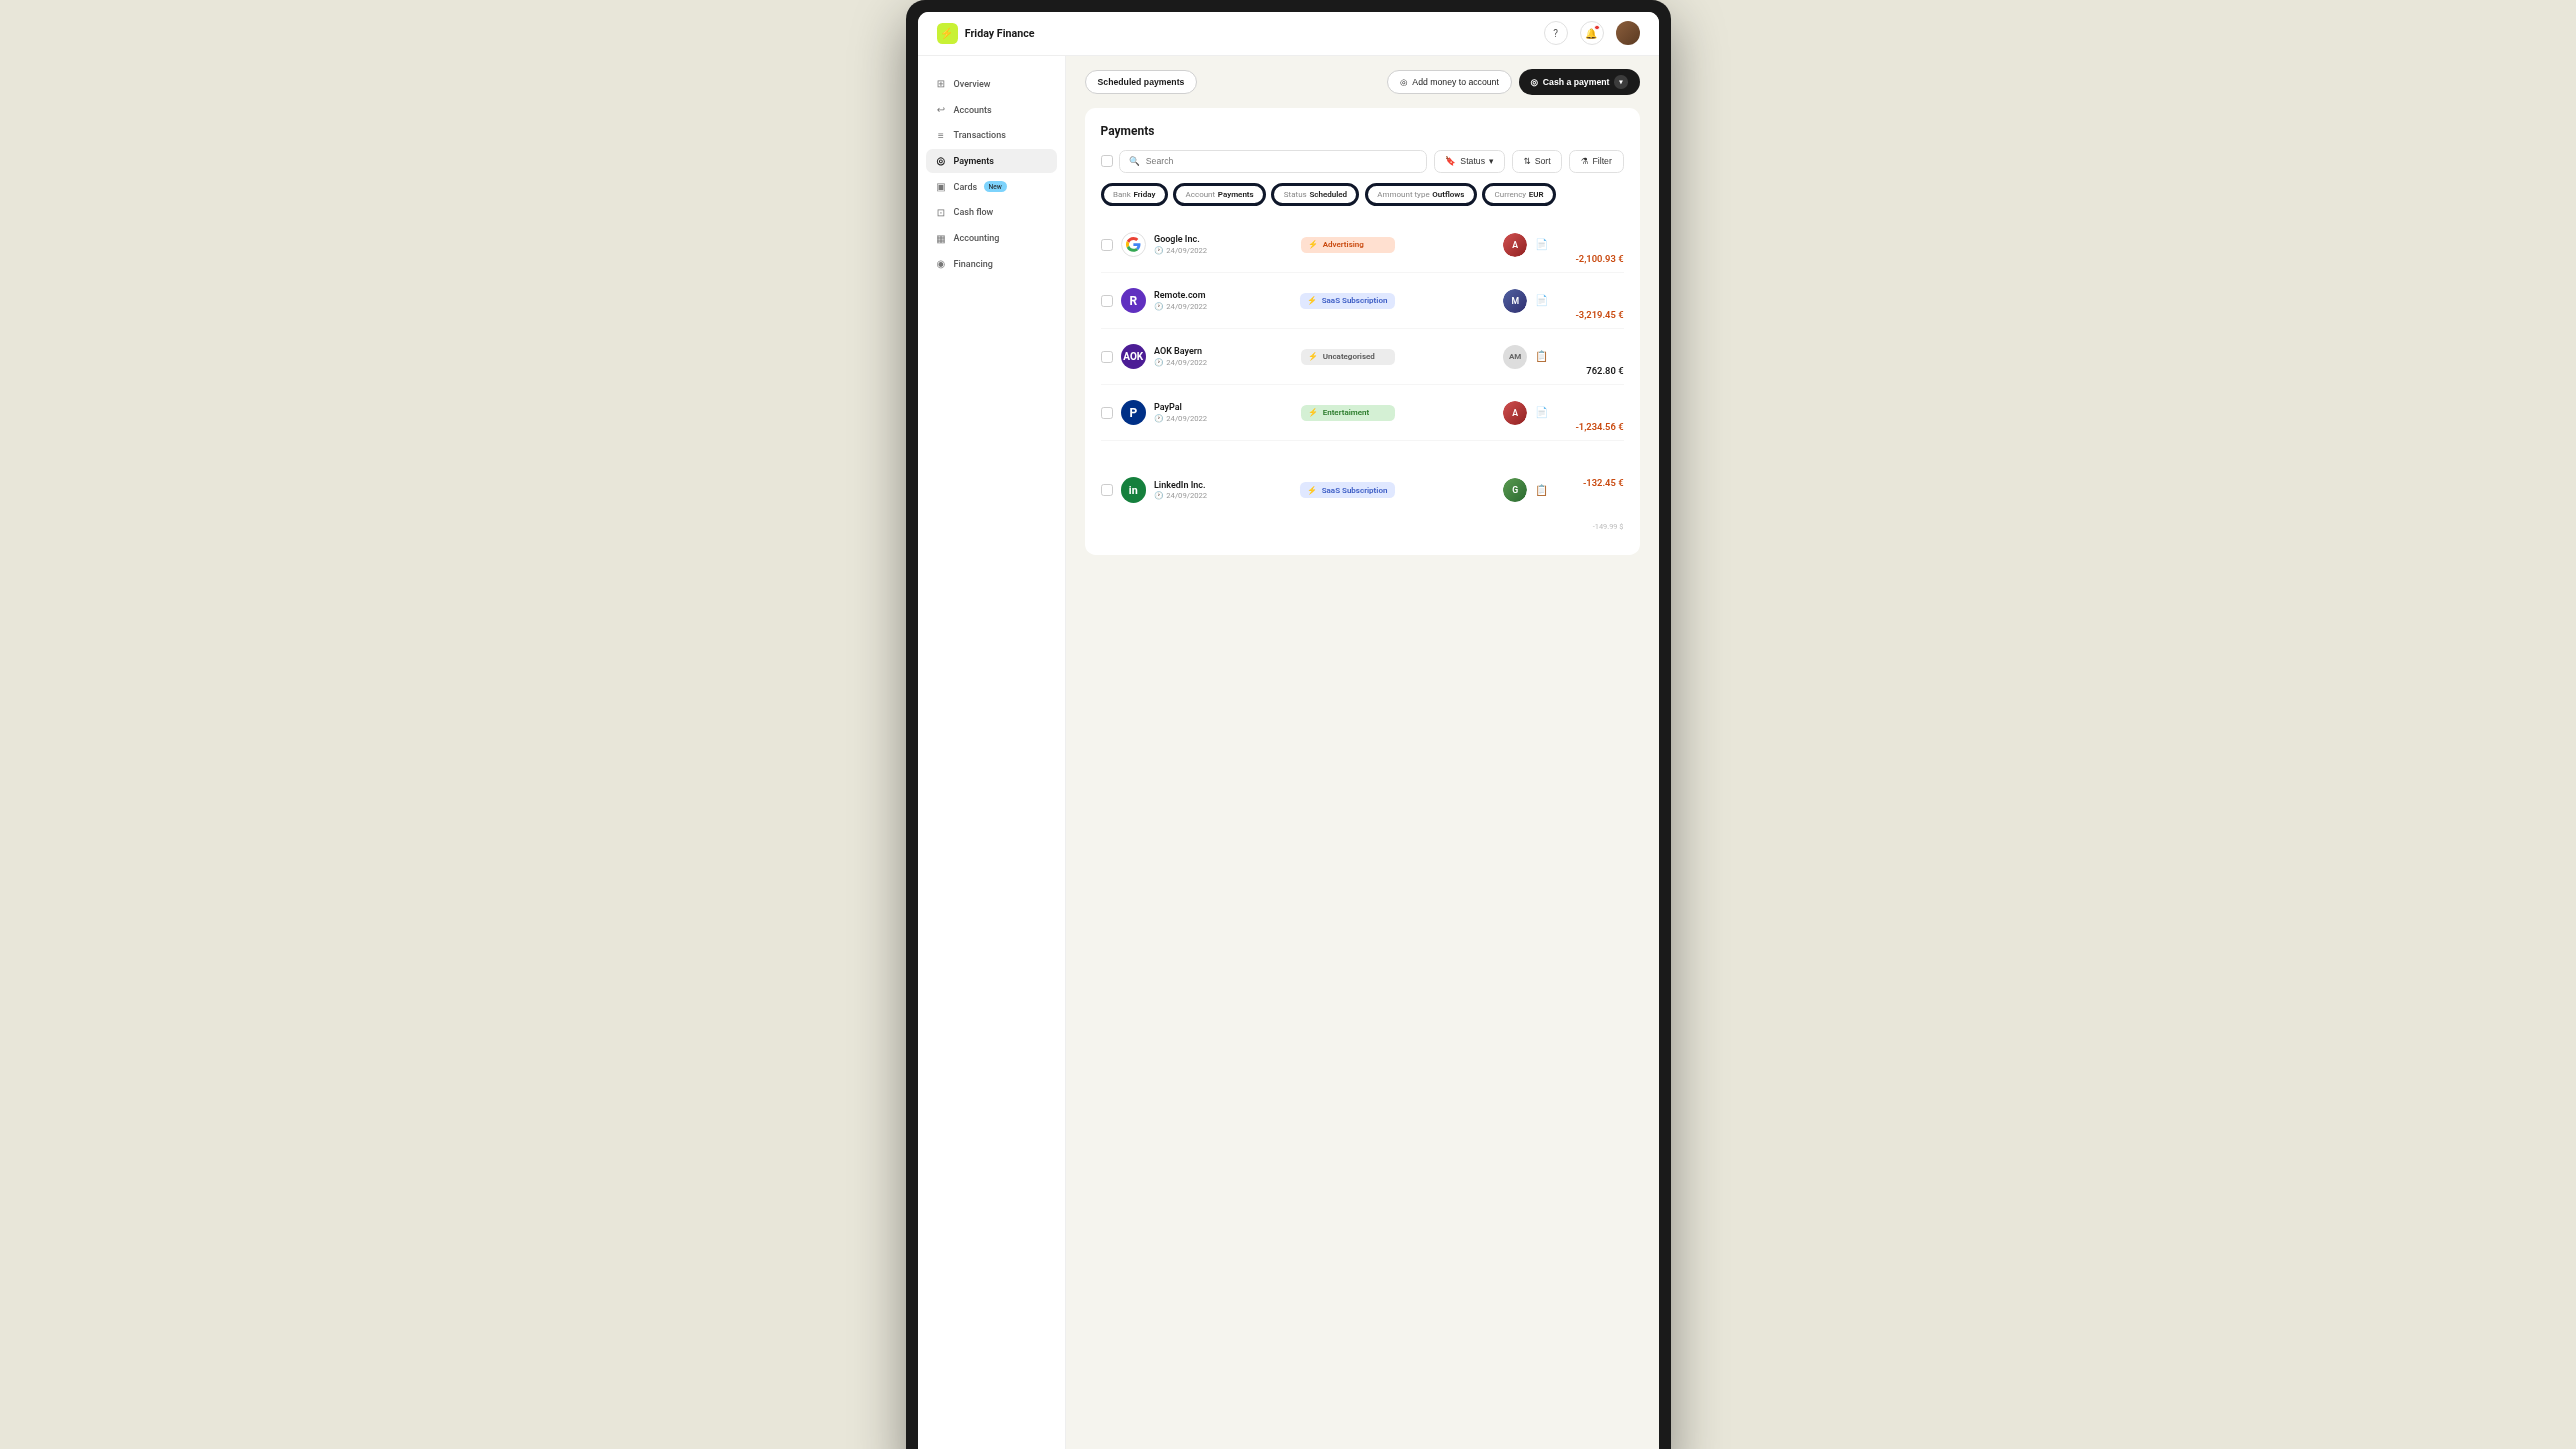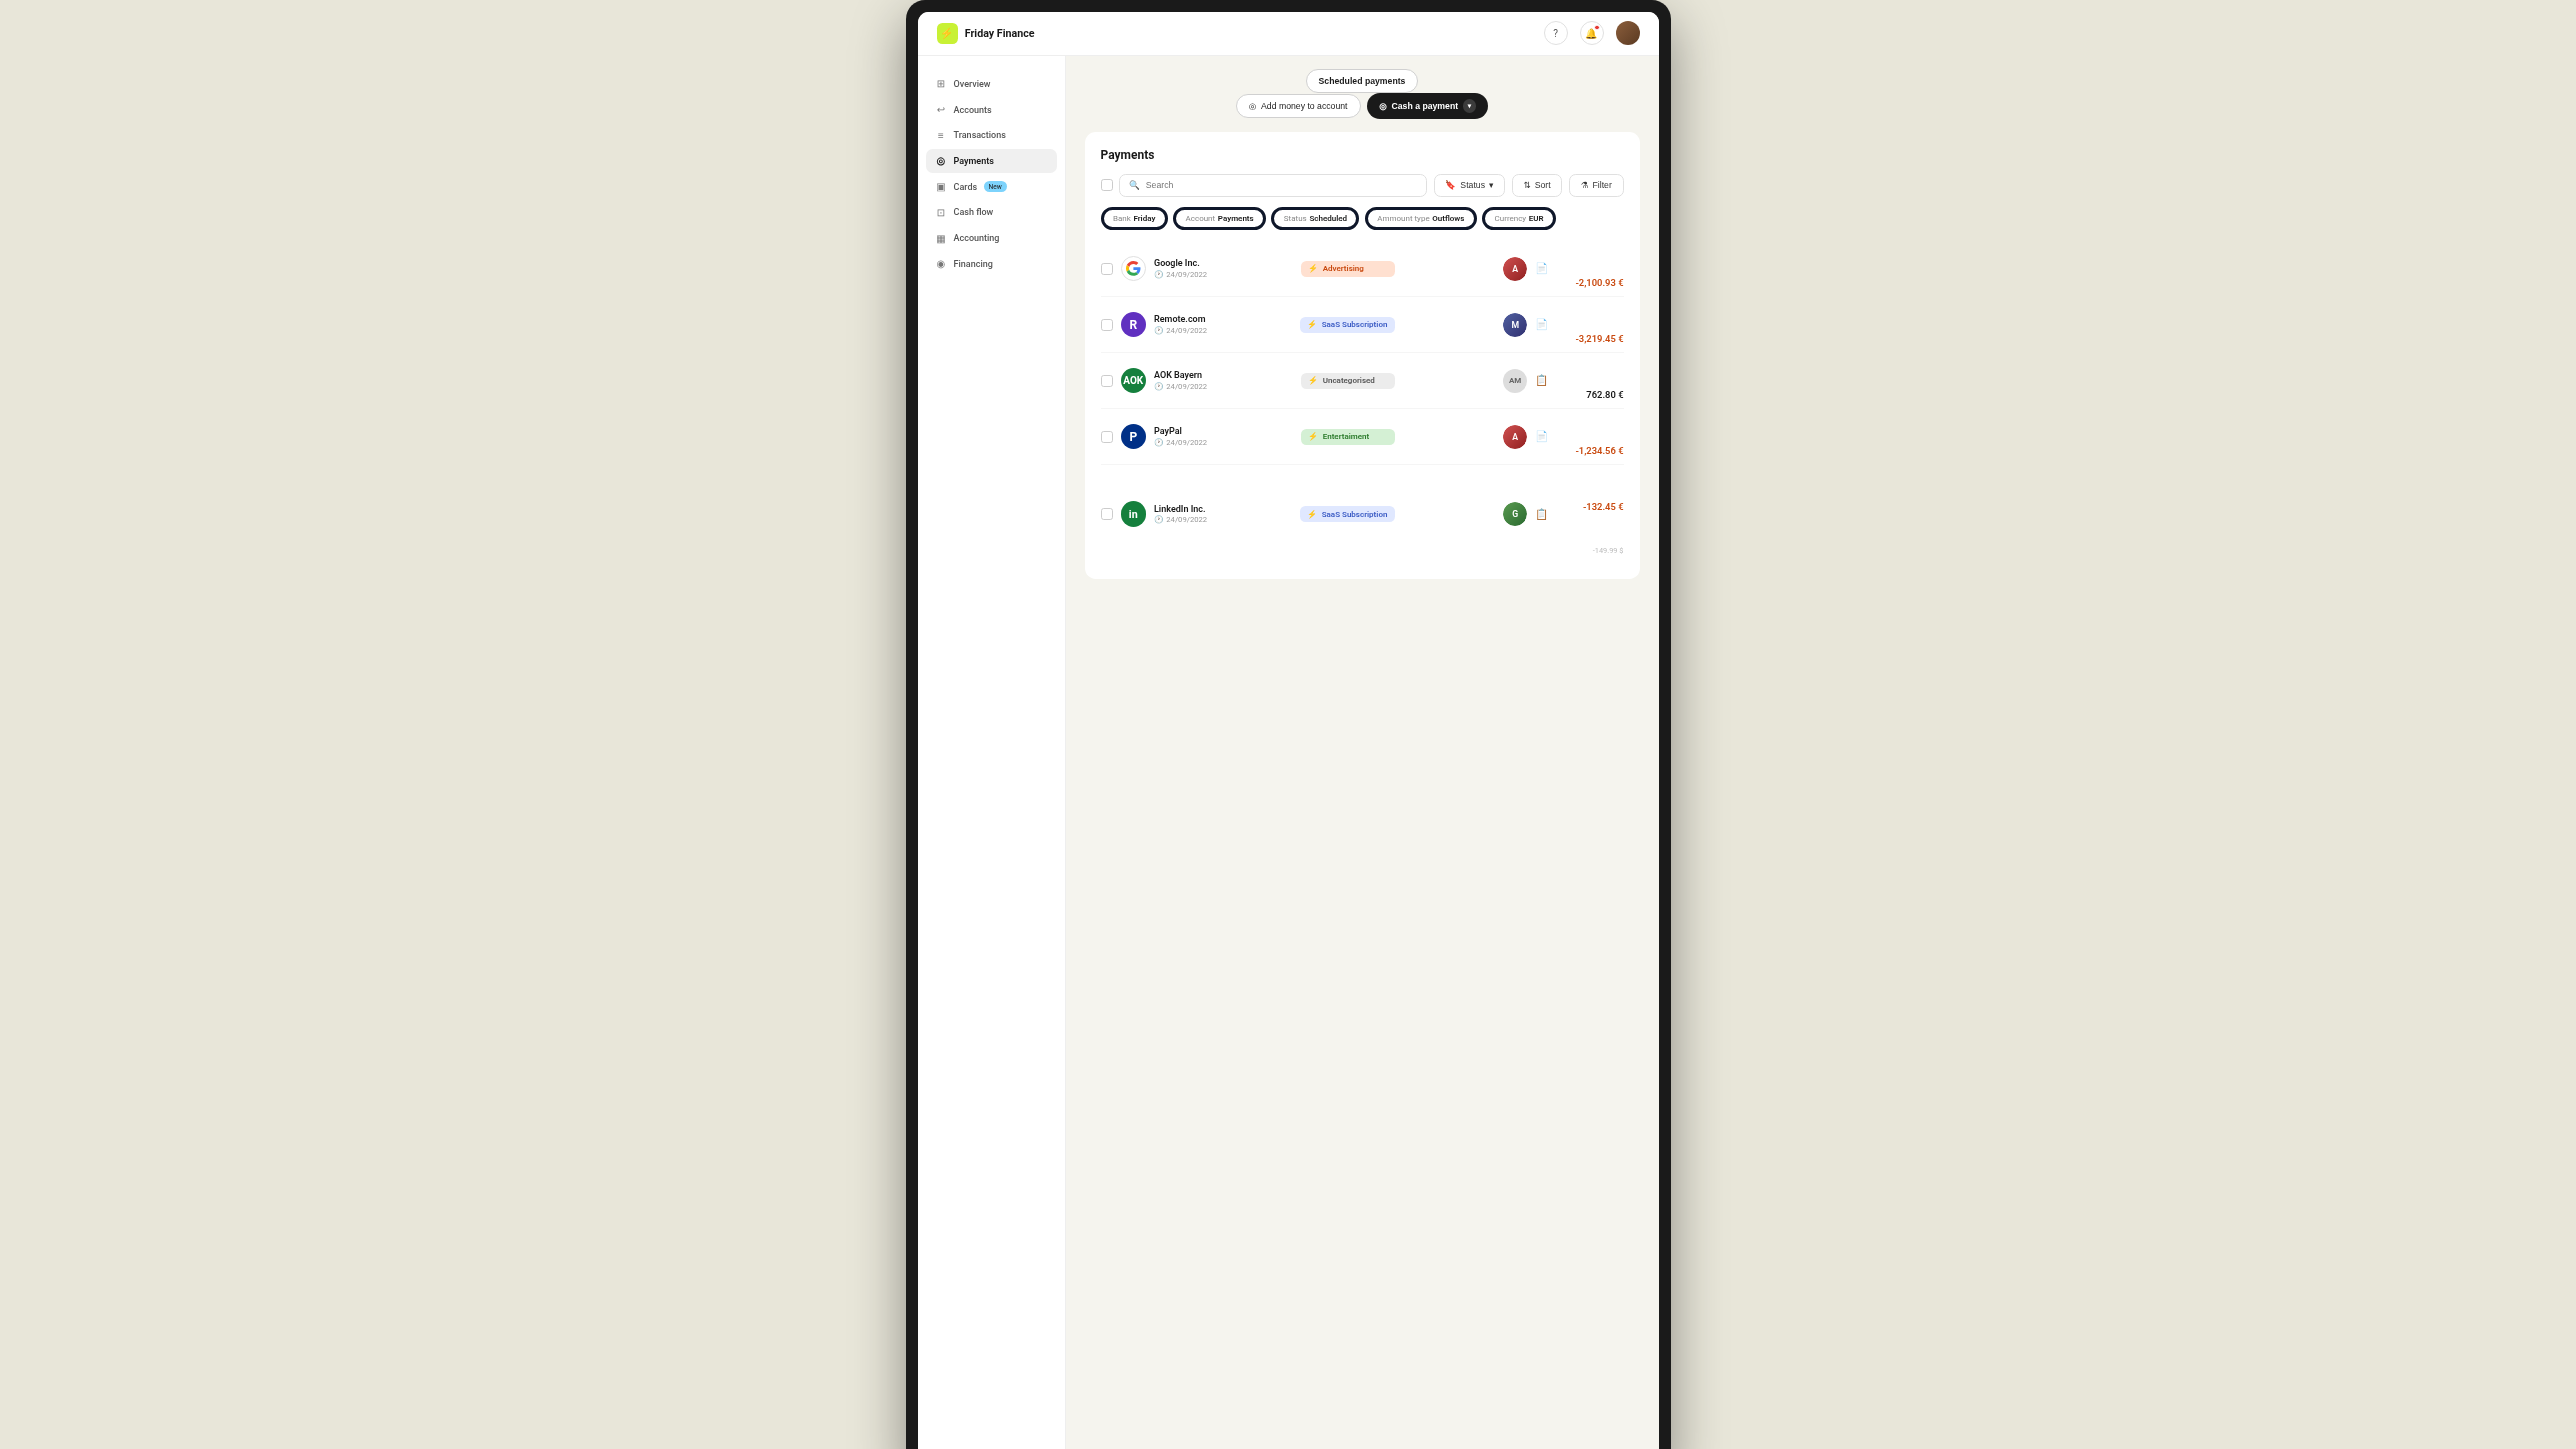--- a/index.html
+++ b/index.html
@@ -175,21 +175,20 @@
       padding: 13.4px 19px;
       background: #f5f4ee;
     }
 
     
     .page-header {
       display: flex;
       align-items: center;
       justify-content: space-between;
       margin-bottom: 13.4px;
-      flex-direction: column;
     }
 
     .tab-btn {
       padding: 6px 12px;
       border-radius: 13.4px;
       border: 1px solid #d0d0d0;
       background: white;
       font-size: 8.7px;
       font-weight: 600;
       color: #1a1a1a;
@@ -468,21 +467,21 @@
     .sub-amount {
       font-size: 7.4px;
       color: #bbb;
       text-align: right;
       margin-top: 34px;
     }
     .av-brown { background: linear-gradient(135deg, #8b5e3c, #5a3a22); }
 
     .google-logo-bg { background: white; border: 1px solid #e0e0e0; }
     .remote-bg { background: #6030c0; }
-    .aok-bg { background: #15803d; }
+    .aok-bg { background: #4c1d95; }
     .paypal-bg { background: #003087; }
     .linkedin-bg { background: #15803d; }
   </style>
 </head>
 <body>
 
 <div class="device-frame">
   <div class="screen">
 
     <div class="top-bar">

